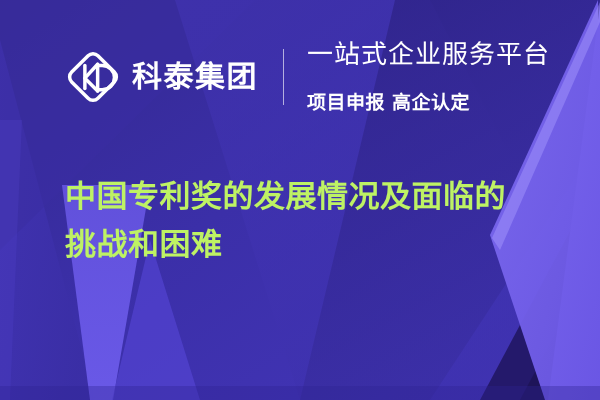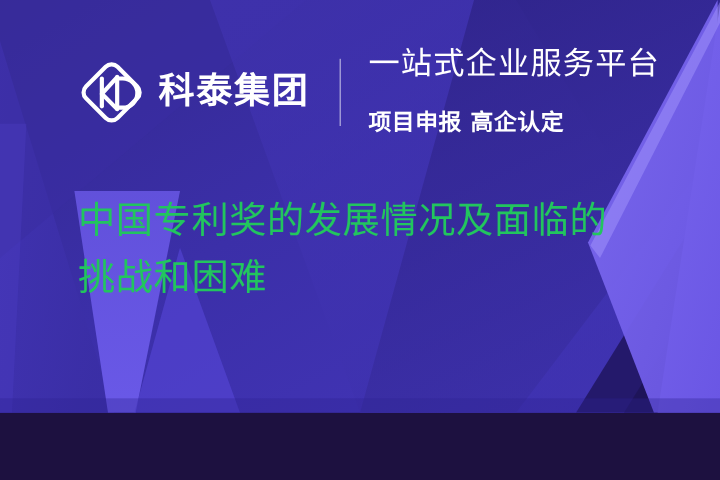--- a/index.html
+++ b/index.html
@@ -8,21 +8,21 @@
     padding: 0;
     background: #1d1140;
   }
   body {
     font-family: "Liberation Sans", "DejaVu Sans", sans-serif;
   }
 
   .banner {
     position: relative;
     width: 600px;
-    height: 344px;
+    height: 400px;
     overflow: hidden;
     background: #3b2fa8;
     user-select: none;
   }
 
   
   .bg-layer {
     position: absolute;
     inset: 0;
     width: 100%;
@@ -126,29 +126,29 @@
     line-height: 1.3;
     letter-spacing: 0.5px;
     margin-top: 20px;
     white-space: nowrap;
   }
 
   
   .title {
     position: absolute;
     left: 65px;
-    top: 160px;
+    top: 172px;
     width: 470px;
     margin: 0;
     font-family: "DejaVu Sans", "Liberation Sans", sans-serif;
-    font-weight: 400;
+    font-weight: 700;
     font-size: 31px;
     line-height: 48px;
     letter-spacing: 0.5px;
-    color: #22c55e;
+    color: #bef264;
     word-break: break-word;
   }
 </style>
 </head>
 <body>
 
 <div class="banner">
 
   <svg class="bg-layer" viewBox="0 0 600 400" preserveAspectRatio="none" aria-hidden="true">
     <defs>

